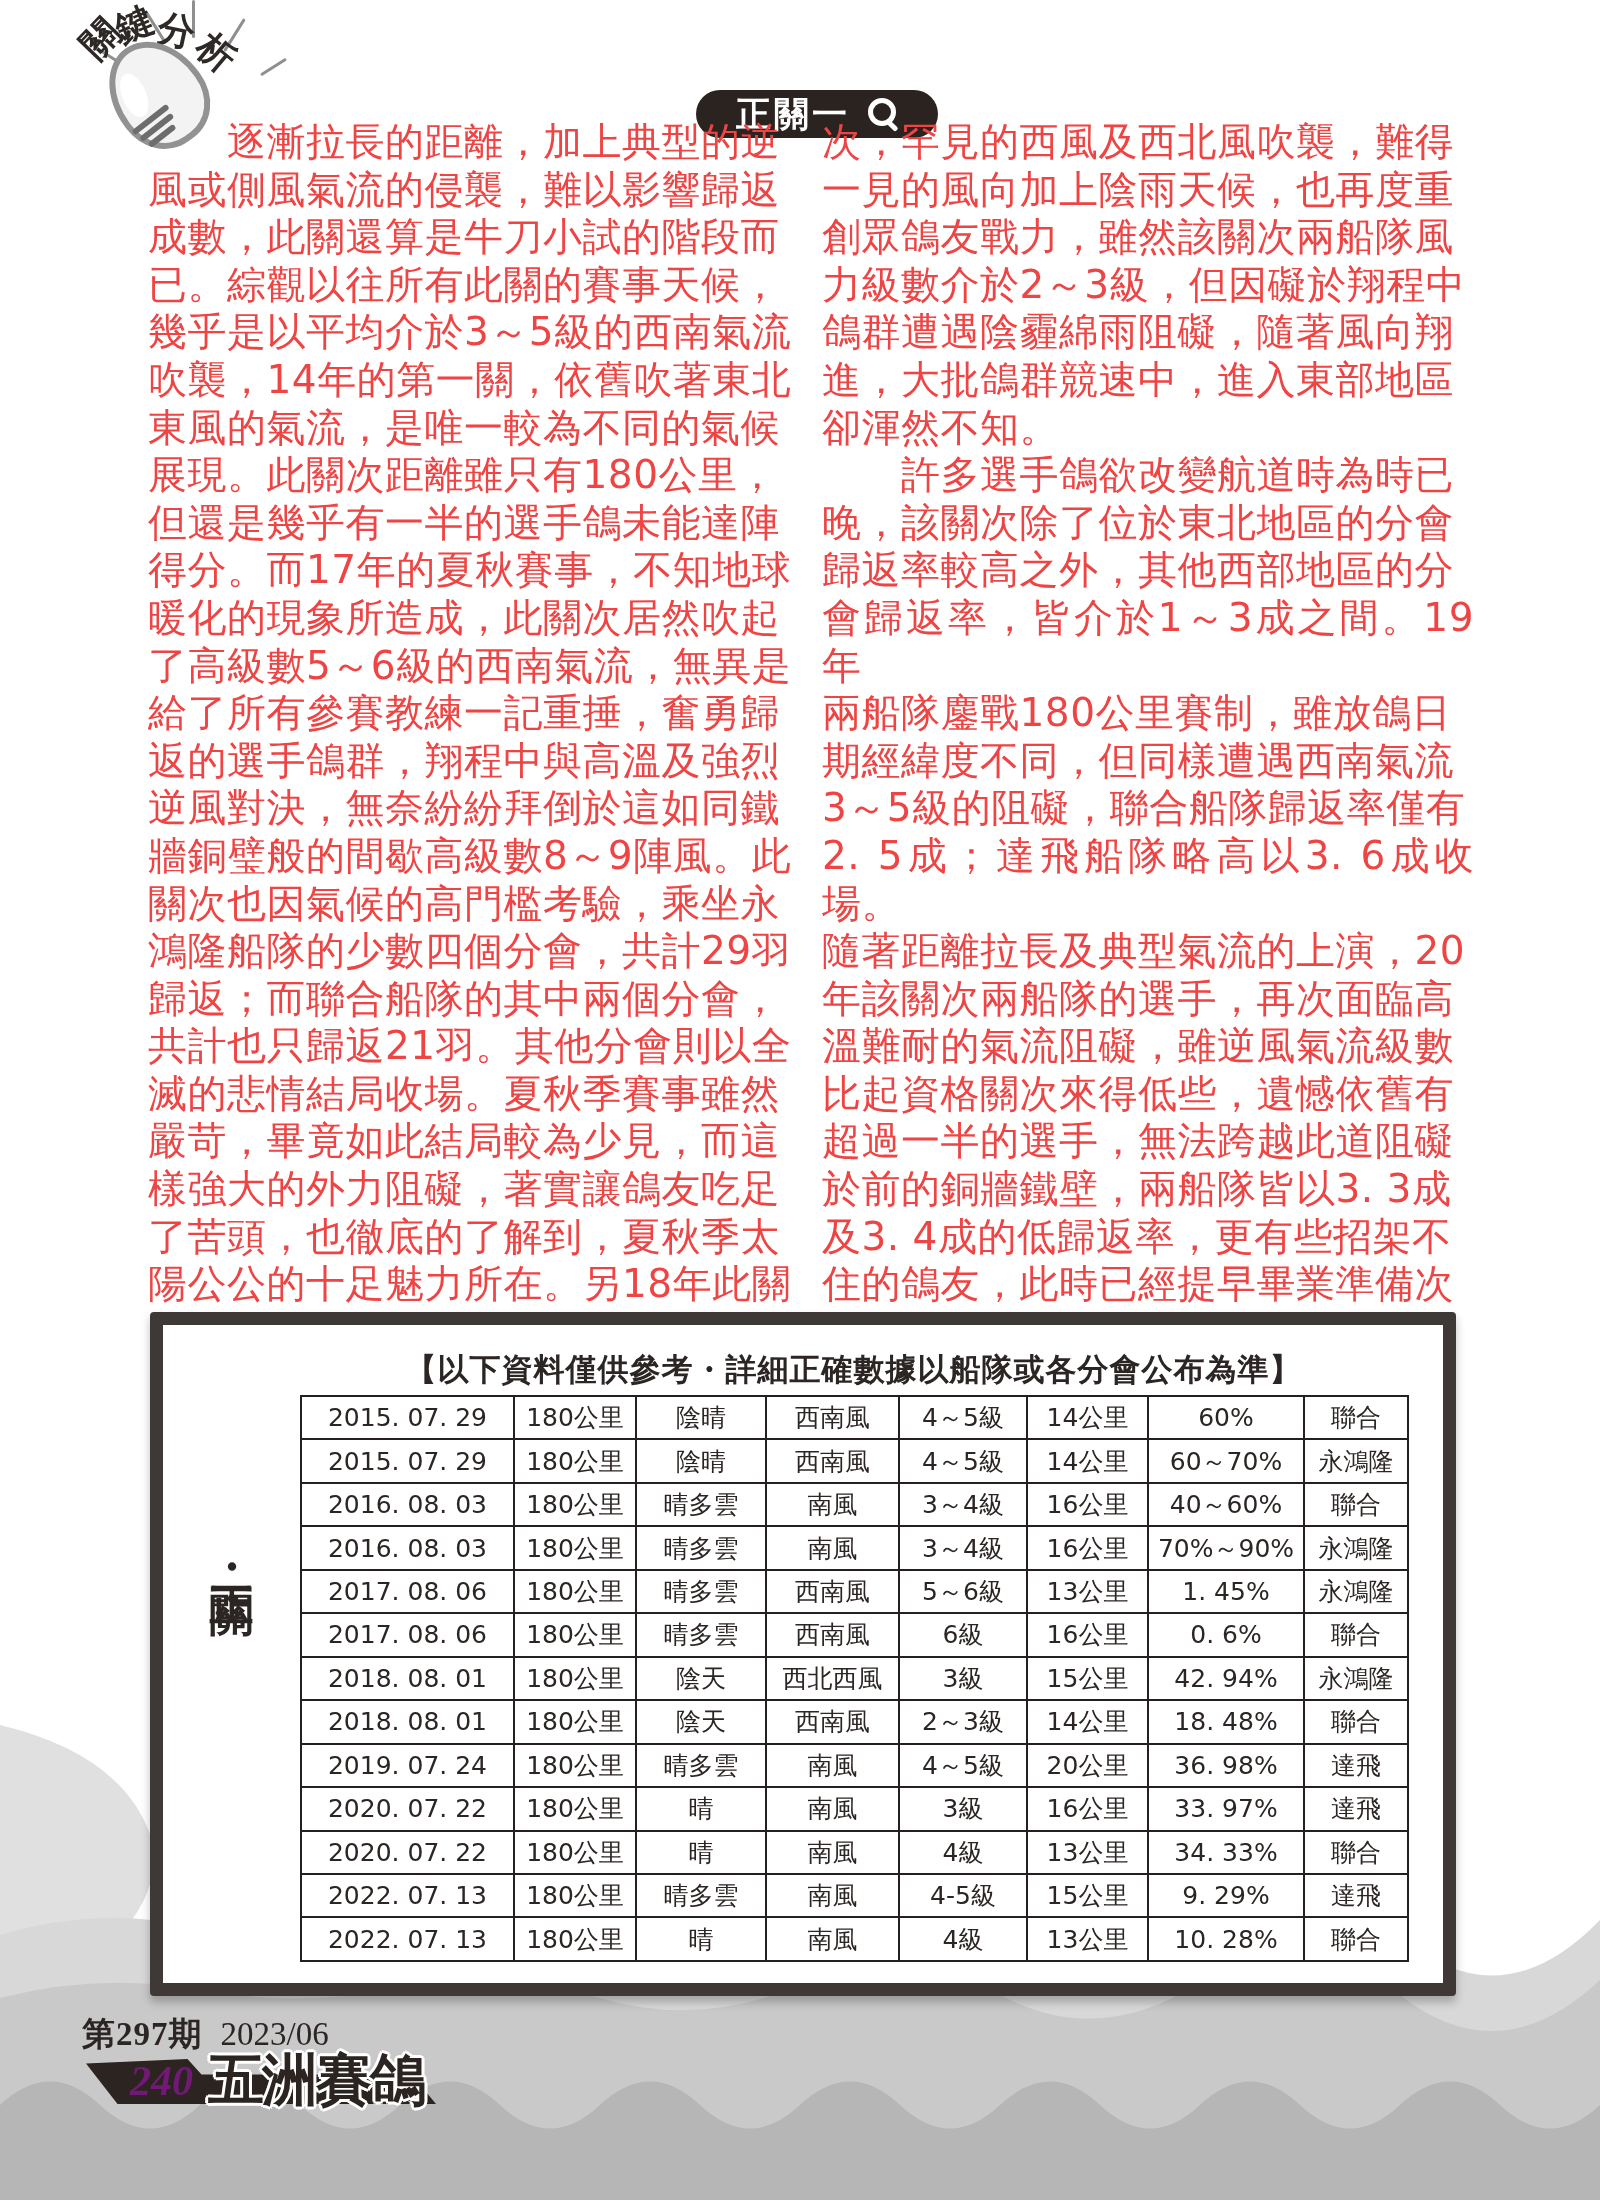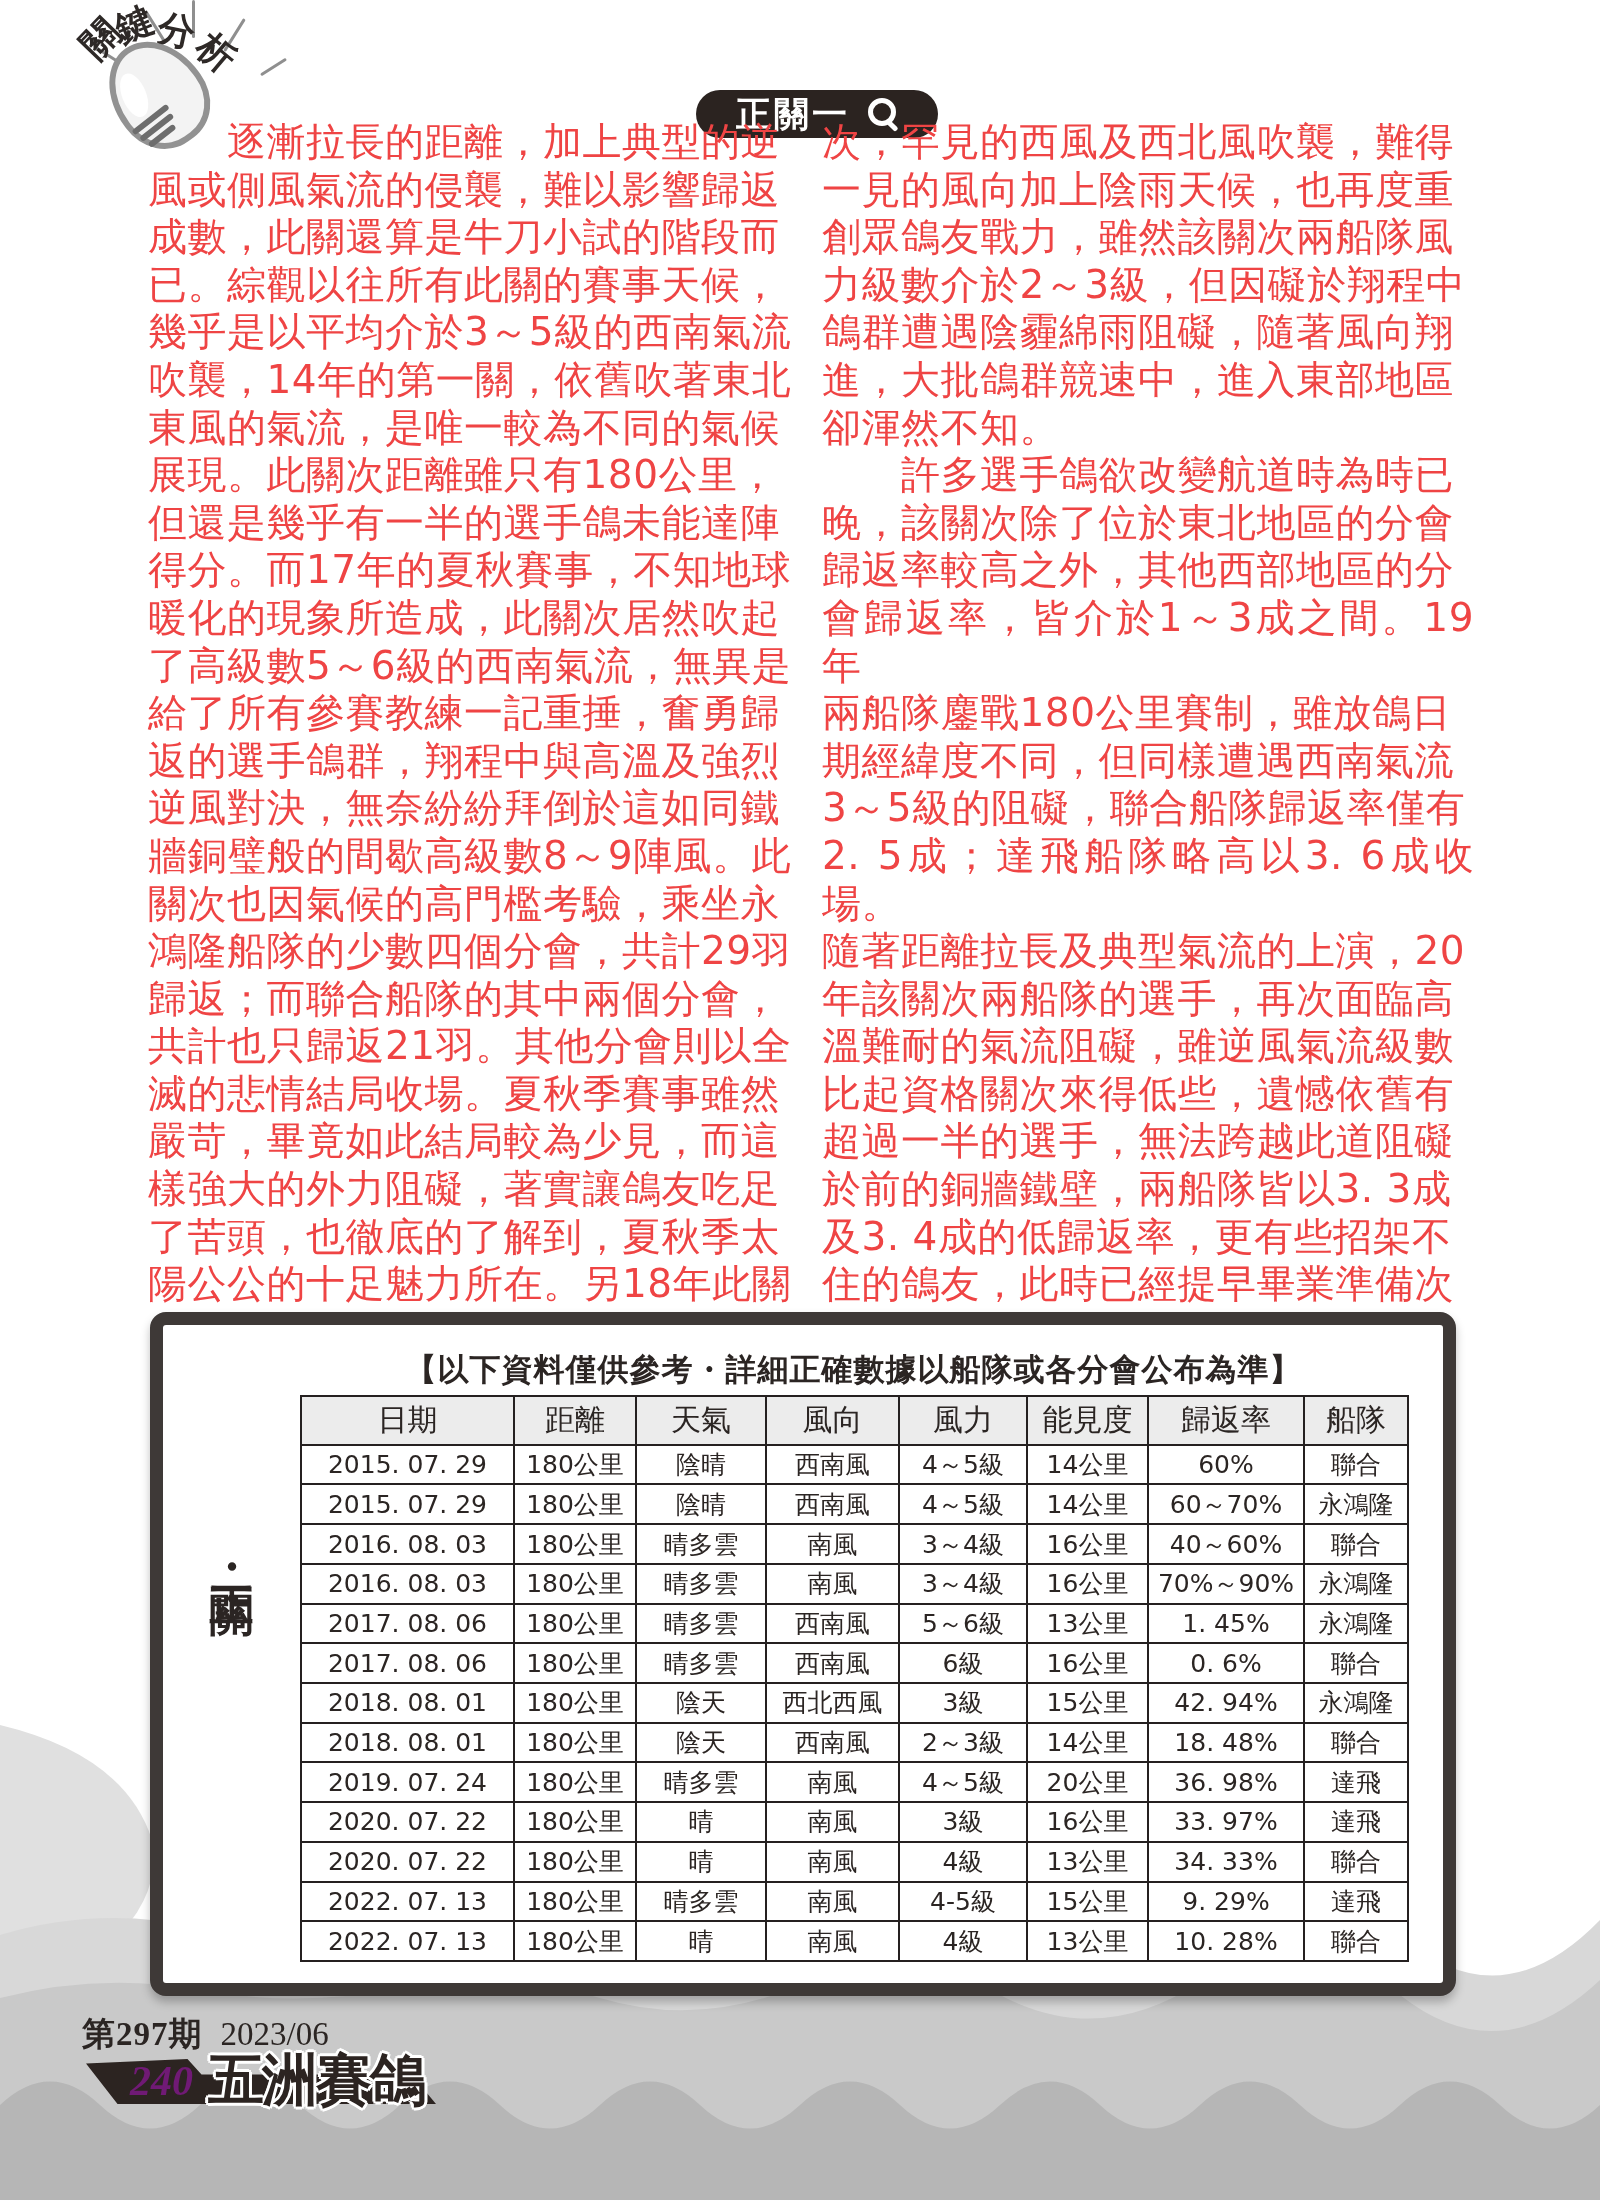--- a/index.html
+++ b/index.html
@@ -60,21 +60,21 @@
   .col{
     position:absolute;top:118px;width:652px;z-index:1;
     font-size:39px;line-height:47.6px;letter-spacing:0.5px;
     color:#ef4444;white-space:pre-line;text-align:justify;
   }
   .col-left{left:148px;}
   .col-right{left:822px;}
   
   .table-box{
     position:absolute;left:150px;top:1312px;width:1306px;height:684px;z-index:2;
-    background:#ffffff;border:13px solid #3e3937;border-radius:16px;
+    background:#ffffff;border:13px solid #3e3937;border-radius:4px;
     box-shadow:0 6px 10px rgba(0,0,0,0.25);
     box-sizing:border-box;
   }
   .table-title{
     position:absolute;left:137px;top:24px;width:1107px;text-align:center;
     font-size:31px;font-weight:bold;color:#2b2523;letter-spacing:1px;
   }
   .side-label{
     position:absolute;left:47px;top:218px;
     writing-mode:vertical-rl;text-orientation:mixed;
@@ -206,30 +206,20 @@
       <col style="width:213px">
         <col style="width:122px">
         <col style="width:130px">
         <col style="width:133px">
       <col style="width:128px">
         <col style="width:121px">
         <col style="width:156px">
         <col style="width:104px">
     </colgroup>
     <tbody>
-        <tr>
-      <th>日期</th>
-      <th>距離</th>
-      <th>天氣</th>
-      <th>風向</th>
-      <th>風力</th>
-      <th>能見度</th>
-      <th>歸返率</th>
-      <th>船隊</th>
-    </tr>
     <tr>
       <td>2015. 07. 29</td>
           <td>180公里</td>
           <td>陰晴</td>
           <td>西南風</td>
           <td>4～5級</td>
           <td>14公里</td>
           <td>60%</td>
           <td>聯合</td>
     </tr>

